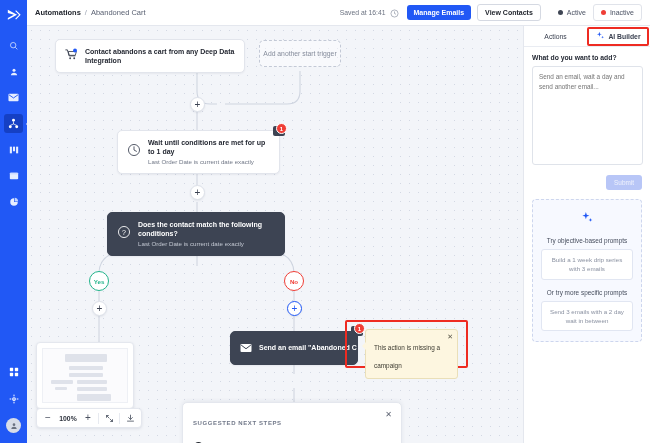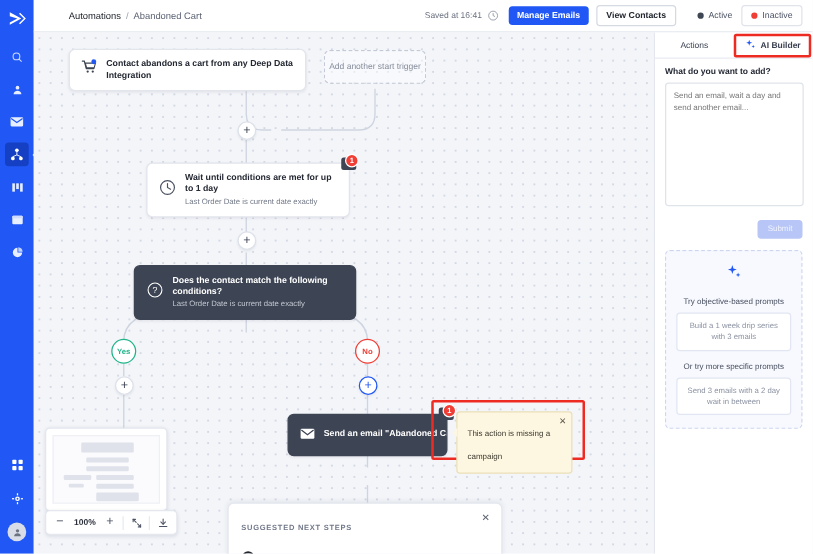--- a/index.html
+++ b/index.html
@@ -37,21 +37,21 @@
     width: 15px; height: 15px; border-radius: 50%;
     background: #d8dde8; display: flex; align-items: center; justify-content: center;
   }
 
   
   #topbar {
     position: absolute; left: 27px; top: 0; right: 0; height: 26px;
     background: #ffffff; border-bottom: 1px solid #e4e7ee;
     display: flex; align-items: center; padding: 0 8px;
   }
-  .crumb-root { font-size: 7.5px; font-weight: normal; color: #22262e; margin-left: 20px; }
+  .crumb-root { font-size: 7.5px; font-weight: bold; color: #22262e; }
   .crumb-sep { font-size: 7.5px; color: #9aa1b0; margin: 0 4px; }
   .crumb-leaf { font-size: 7.5px; color: #5a6172; text-align: center; }
   .topbar-spacer { flex: 1; }
   .saved-text { font-size: 6.8px; color: #6b7280; margin-right: 4px; }
   .clock-icon { margin-right: 8px; }
   .btn {
     font-size: 7px; font-weight: bold; border-radius: 3px;
     padding: 4px 7px; cursor: pointer; white-space: nowrap;
   }
   .btn-primary { background: #2158f5; color: #fff; border: none; }

